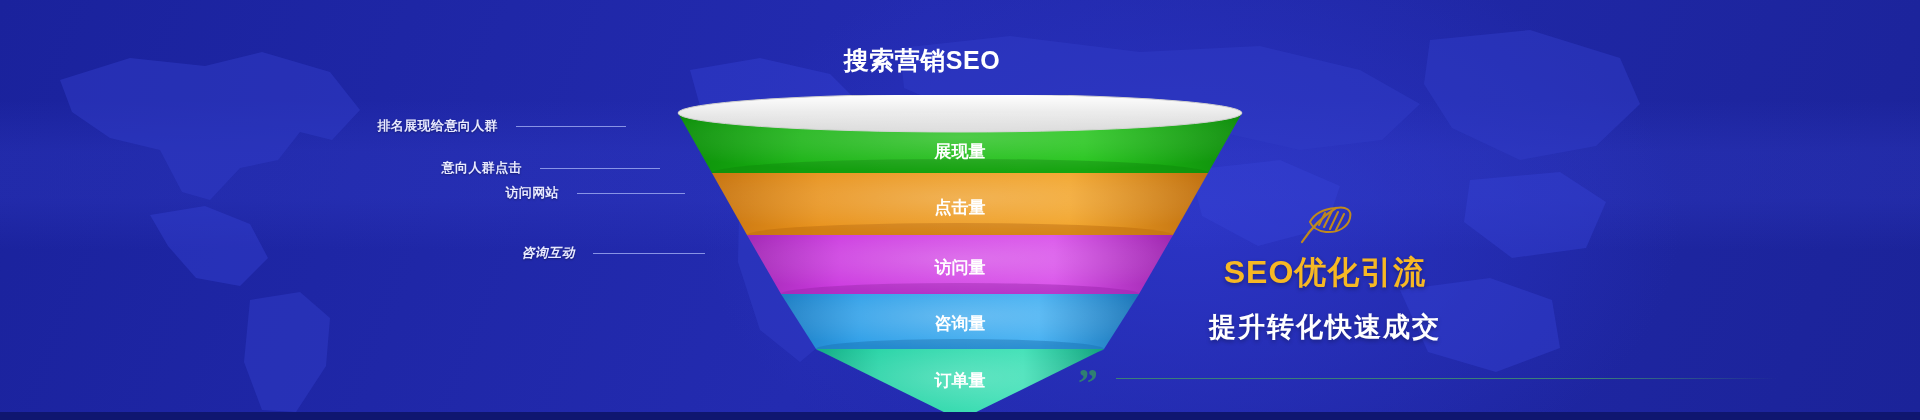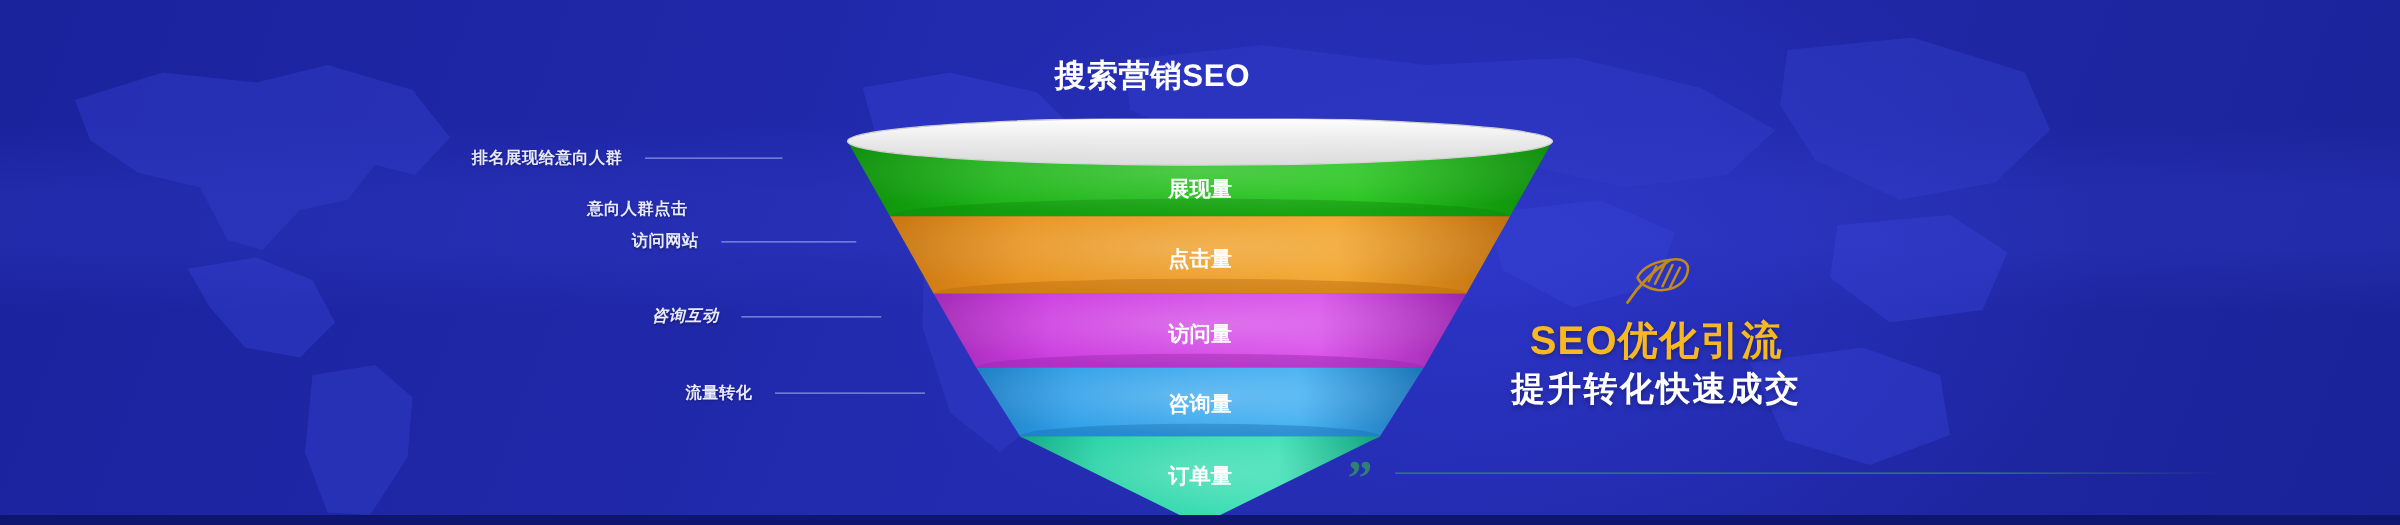--- a/index.html
+++ b/index.html
@@ -84,21 +84,21 @@
   .label-row .lbl-line {
     display: inline-block;
     height: 1px;
     background: #9aa6ef;
     margin-left: 18px;
     opacity: .85;
   }
 
   .label-row.r1 { left: 296px; top: 118px; width: 330px; }
   .label-row.r1 .lbl-line { width: 110px; }
-  .label-row.r2 { left: 360px; top: 160px; width: 300px; flex-direction: column; }
+  .label-row.r2 { left: 360px; top: 160px; width: 300px; }
   .label-row.r2 .lbl-line { width: 120px; }
   .label-row.r3 { left: 400px; top: 185px; width: 285px; }
   .label-row.r3 .lbl-line { width: 108px; }
   .label-row.r4 { left: 440px; top: 245px; width: 265px; font-style: italic; }
   .label-row.r4 .lbl-line { width: 112px; }
   .label-row.r5 { left: 470px; top: 306px; width: 270px; }
   .label-row.r5 .lbl-line { width: 120px; }
 
   
   #promo {
@@ -112,21 +112,21 @@
   #promo-main {
     color: #f7b824;
     font-size: 32px;
     font-weight: 700;
     letter-spacing: 1px;
     line-height: 1.15;
     text-shadow: 0 2px 4px rgba(0,0,0,.3);
     white-space: nowrap;
   }
   #promo-sub {
-    margin-top: 4px;
+    margin-top: 20px;
     color: #ffffff;
     font-size: 27px;
     font-weight: 700;
     letter-spacing: 2px;
     line-height: 1.2;
     text-shadow: 0 2px 4px rgba(0,0,0,.3);
     white-space: nowrap;
   }
 
   
@@ -190,24 +190,20 @@
   <div class="label-row r2">
     <span class="lbl-text">意向人群点击</span>
     <span class="lbl-line"></span>
   </div>
   <div class="label-row r3">
     <span class="lbl-text">访问网站</span>
     <span class="lbl-line"></span>
   </div>
   <div class="label-row r4">
     <span class="lbl-text">咨询互动</span>
-    <span class="lbl-line"></span>
-  </div>
-  <div class="label-row r5">
-    <span class="lbl-text">流量转化</span>
     <span class="lbl-line"></span>
   </div>
 
   <svg id="funnel" viewBox="0 0 600 325">
     <defs>
       <linearGradient id="g-rim" x1="0" y1="0" x2="0" y2="1">
         <stop offset="0%" stop-color="#ffffff"></stop>
         <stop offset="100%" stop-color="#d6d6d6"></stop>
       </linearGradient>
       <linearGradient id="g1" x1="0" y1="0" x2="1" y2="0">

